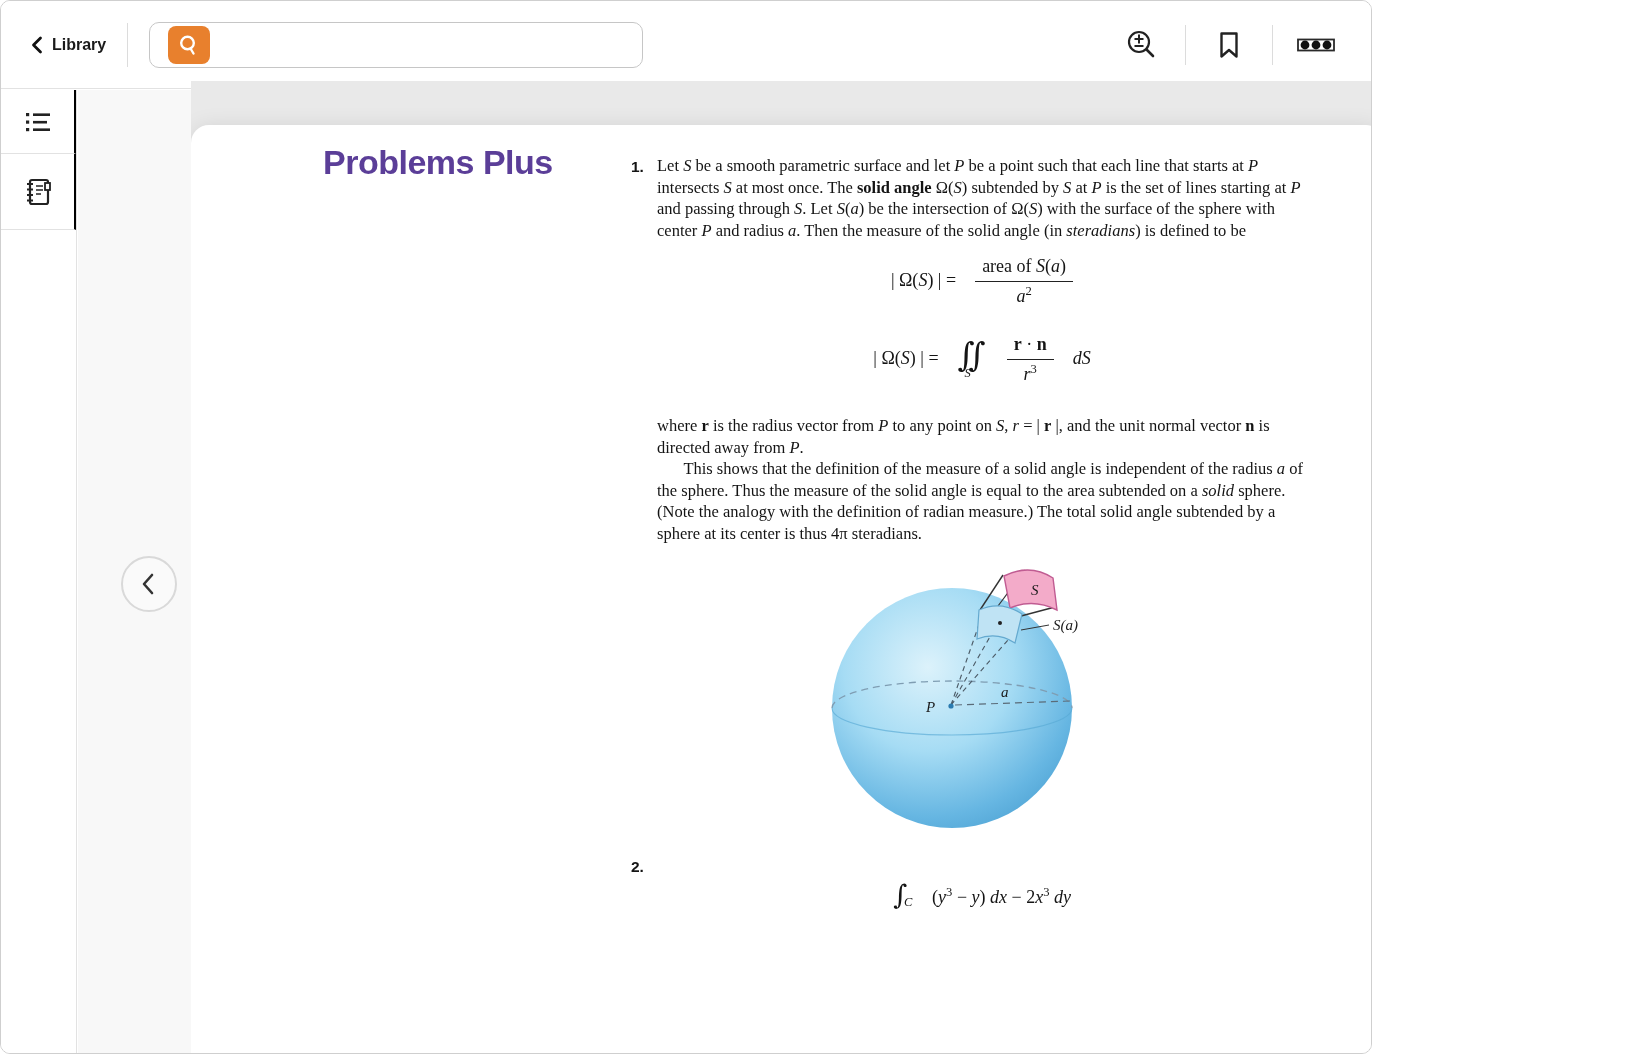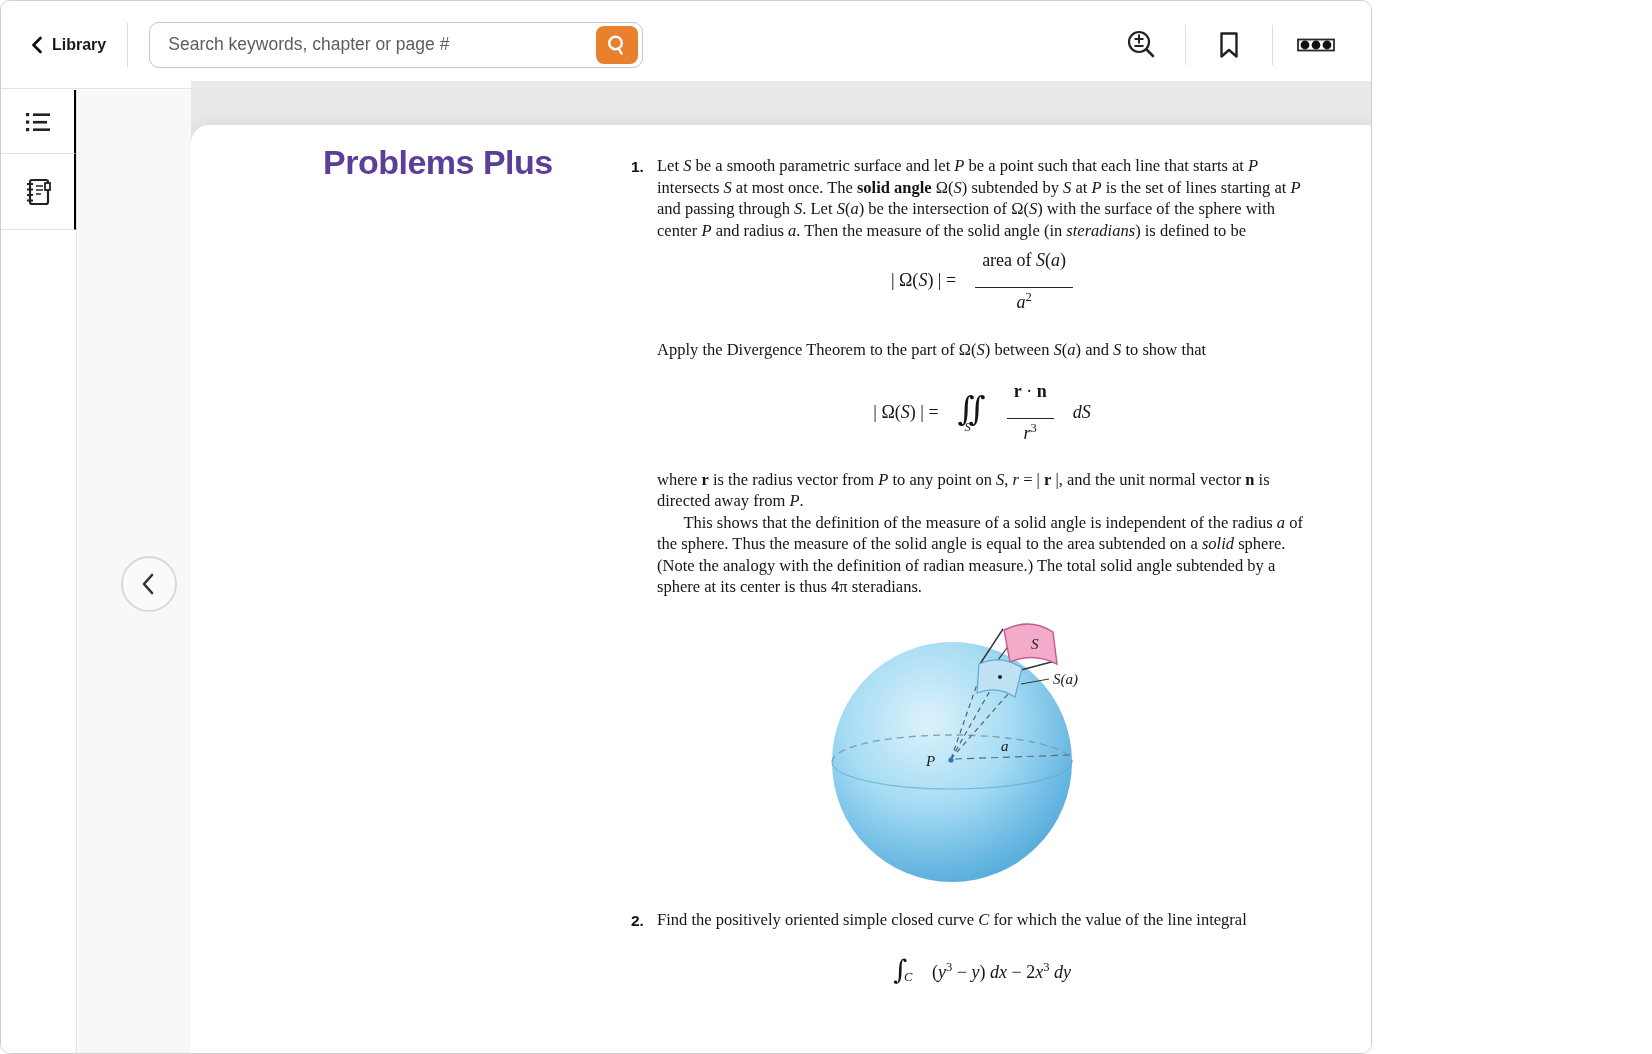--- a/index.html
+++ b/index.html
@@ -52,21 +52,21 @@
   .ptext { flex:1; }
   .indent { text-indent:1.6em; }
 
   
   .formula { display:flex; justify-content:center; align-items:center; gap:19px;
              font-size:18px; color:#141414; }
   .f-area { margin-top:14px; height:52px; }
   .f-flux { margin-top:22px; height:60px; }
   .f-line { margin-top:16px; height:48px; }
   .frac { display:inline-block; text-align:center; line-height:1.15; }
-  .frac .num { display:block; padding:0 7px 16px; border-bottom:1.3px solid #222; }
+  .frac .num { display:block; padding:0 7px 4px; border-bottom:1.3px solid #222; }
   .frac .den { display:block; padding-top:2px; }
   .bigint { position:relative; font-size:33px; line-height:30px; display:inline-block;
             padding:0 2px 8px 0; font-family:"DejaVu Serif","DejaVu Sans",serif; }
   .bigint .isub { position:absolute; left:7px; bottom:-10px; font-size:12.5px; font-style:italic;
                   font-family:"Liberation Serif",serif; }
   .lineint { position:relative; font-size:27px; line-height:26px; display:inline-block;
              padding-right:6px; font-family:"DejaVu Serif","DejaVu Sans",serif; }
   .lineint .isub { position:absolute; left:11px; bottom:-7px; font-size:12.5px; font-style:italic;
                    font-family:"Liberation Serif",serif; }
   .ftail { font-style:italic; }
@@ -101,21 +101,20 @@
 
   <div class="toolbar">
     <div class="back-btn">
       <svg width="12" height="18" viewBox="0 0 12 18">
         <polyline points="9.5,2 2.5,9 9.5,16" fill="none" stroke="#111" stroke-width="2.8" stroke-linecap="round" stroke-linejoin="round"></polyline>
       </svg>
       <span>Library</span>
     </div>
     <div class="tb-divider"></div>
     <div class="searchbox">
-      <input type="text" placeholder="Search keywords, chapter or page #" style="">
       <button class="search-btn">
         <svg width="22" height="22" viewBox="0 0 22 22">
           <circle cx="9.5" cy="9" r="6.3" fill="none" stroke="#fff" stroke-width="2.4"></circle>
           <line x1="12.5" y1="14.5" x2="15.5" y2="19.5" stroke="#fff" stroke-width="2.4" stroke-linecap="round"></line>
         </svg>
       </button>
     </div>
     <div class="tb-spacer"></div>
 
     <button class="icon-btn">
@@ -186,21 +185,20 @@
             <p>Let <i>S</i> be a smooth parametric surface and let <i>P</i> be a point such that each line that starts at <i>P</i> intersects <i>S</i> at most once. The <b>solid angle</b> Ω(<i>S</i>) subtended by <i>S</i> at <i>P</i> is the set of lines starting at <i>P</i> and passing through <i>S</i>. Let <i>S</i>(<i>a</i>) be the intersection of Ω(<i>S</i>) with the surface of the sphere with center <i>P</i> and radius <i>a</i>. Then the measure of the solid angle (in <i>steradians</i>) is defined to be</p>
 
             <div class="formula f-area">
               <span>| Ω(<i>S</i>) | =</span>
               <span class="frac">
                 <span class="num">area of <i>S</i>(<i>a</i>)</span>
                 <span class="den"><i>a</i><sup>2</sup></span>
               </span>
             </div>
 
-            <p style="margin-top:32px;">Apply the Divergence Theorem to the part of Ω(<i>S</i>) between <i>S</i>(<i>a</i>) and <i>S</i> to show that</p>
 
             <div class="formula f-flux">
               <span>| Ω(<i>S</i>) | =</span>
               <span class="bigint"><span>∬</span><span class="isub">S</span></span>
               <span class="frac">
                 <span class="num"><b>r</b> · <b>n</b></span>
                 <span class="den"><i>r</i><sup>3</sup></span>
               </span>
               <span class="ftail">dS</span>
             </div>
@@ -238,21 +236,20 @@
                 <text class="fig-label" x="114" y="146">P</text>
                 <text class="fig-label" x="189" y="131">a</text>
               </svg>
             </div>
           </div>
         </div>
 
         <div class="problem" style="margin-top:14px;">
           <div class="pnum">2.</div>
           <div class="ptext">
-            <p>Find the positively oriented simple closed curve <i>C</i> for which the value of the line integral</p>
             <div class="formula f-line">
               <span class="lineint"><span>∫</span><span class="isub">C</span></span>
               <span>(<i>y</i><sup>3</sup> − <i>y</i>) <i>dx</i> − 2<i>x</i><sup>3</sup> <i>dy</i></span>
             </div>
           </div>
         </div>
 
       </div>
     </div>
   </div>

